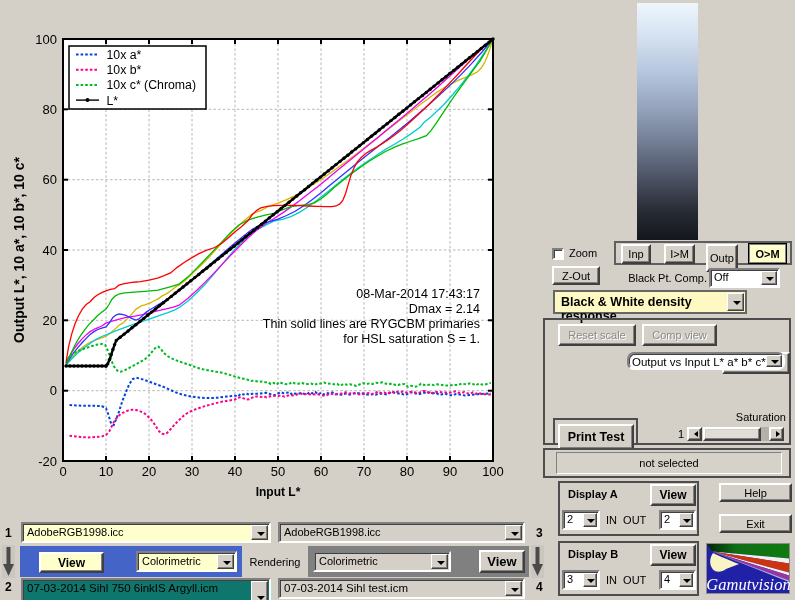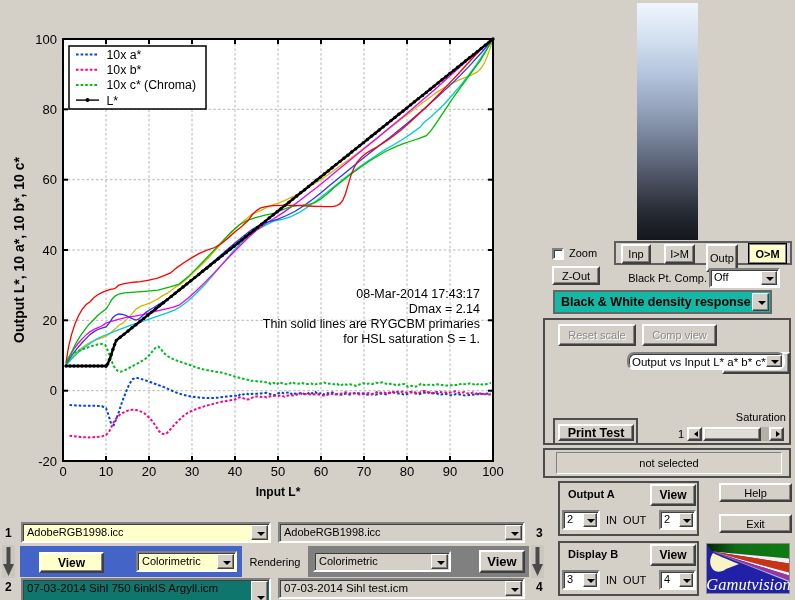--- a/index.html
+++ b/index.html
@@ -235,52 +235,52 @@
 <div class="sunk" style="left:552px;top:248px;width:12px;height:12px;"></div>
 <div class="abs" style="left:569px;top:247px;">Zoom</div>
 <div class="btn ct" style="left:552px;top:266px;width:48px;height:19px;">Z-Out</div>
 <div class="abs" style="left:612px;top:272px;width:95px;text-align:right;white-space:nowrap;">Black Pt. Comp.</div>
 <div class="sunk" style="left:709px;top:268px;width:71px;height:20px;">
     <div style="padding:1px 0 0 3px;">Off</div>
     <div class="cb-arrow">
       <div class="tri"></div>
     </div>
   </div>
-<div class="abs" style="left:553px;top:290px;width:219px;height:24px;border:2px solid #666;background:#14b8a6;">
+<div class="abs" style="left:553px;top:290px;width:194px;height:24px;border:2px solid #666;background:#fef9c3;">
     <div style="padding:3px 0 0 6px;font-weight:bold;font-size:12.5px;">Black &amp; White density response</div>
     <div class="cb-arrow" style="width:17px;">
       <div class="tri"></div>
     </div>
   </div>
 <div class="grp" style="left:543px;top:318px;width:248px;height:127px;"></div>
 <div class="btn ct" style="left:558px;top:324px;width:78px;height:22px;color:#8a8a8a;text-shadow:1px 1px 0 #fff;">Reset scale</div>
 <div class="btn ct" style="left:642px;top:324px;width:75px;height:22px;color:#8a8a8a;text-shadow:1px 1px 0 #fff;">Comp view</div>
 <div class="btn ct" style="left:722px;top:324px;width:68px;height:22px;color:#8a8a8a;text-shadow:1px 1px 0 #fff;margin-top:28px;">Top view</div>
 <div class="sunk" style="left:627px;top:352px;width:158px;height:18px;border-radius:7px;">
     <div style="padding:2px 0 0 3px;font-size:11.5px;white-space:nowrap;">Output vs Input L* a* b* c*</div>
     <div class="cb-arrow">
       <div class="tri"></div>
     </div>
   </div>
 <div class="abs" style="left:553px;top:418px;width:85px;height:27px;border:2px solid #4d4d4d;border-bottom:none;"></div>
-<div class="btn ct" style="left:558px;top:424px;width:76px;height:17px;font-weight:bold;font-size:12.5px;">Print Test</div>
+<div class="btn ct" style="left:558px;top:424px;width:76px;height:26px;font-weight:bold;font-size:12.5px;">Print Test</div>
 <div class="abs" style="left:700px;top:411px;width:86px;text-align:right;">Saturation</div>
 <div class="abs" style="left:678px;top:428px;">1</div>
 <div class="btn" style="left:687px;top:427px;width:15px;height:14px;">
     <div class="tri" style="transform:rotate(90deg);margin-left:-2px;margin-top:-2px;border-left-width:3px;border-right-width:3px;border-top-width:4px;"></div>
   </div>
 <div class="btn" style="left:703px;top:427px;width:58px;height:14px;background:#e0ddd6;"></div>
 <div class="abs" style="left:761px;top:427px;width:8px;height:14px;background:#b5b1a8;"></div>
 <div class="btn" style="left:769px;top:427px;width:15px;height:14px;">
     <div class="tri" style="transform:rotate(-90deg);margin-left:-2px;margin-top:-2px;border-left-width:3px;border-right-width:3px;border-top-width:4px;"></div>
   </div>
 <div class="abs" style="left:543px;top:448px;width:248px;height:30px;border:2px solid #4d4d4d;"></div>
 <div class="abs ct" style="left:556px;top:452px;width:226px;height:22px;background:#d6d2ca;border:1px solid;border-color:#808080 #fff #fff #808080;">not selected</div>
 <div class="grp" style="left:558px;top:481px;width:141px;height:55px;"></div>
-<div class="abs" style="left:568px;top:488px;font-weight:bold;font-size:11px;">Output A</div>
+<div class="abs" style="left:568px;top:488px;font-weight:bold;font-size:11px;">Display A</div>
 <div class="btn ct" style="left:650px;top:484px;width:46px;height:22px;font-weight:bold;font-size:12px;">View</div>
 <div class="sunk" style="left:562px;top:510px;width:38px;height:20px;">
     <div style="padding:1px 0 0 3px;">2</div>
     <div class="cb-arrow" style="width:14px;">
       <div class="tri"></div>
     </div>
   </div>
 <div class="abs" style="left:606px;top:514px;font-size:11px;">IN&nbsp; OUT</div>
 <div class="sunk" style="left:659px;top:510px;width:37px;height:20px;">
     <div style="padding:1px 0 0 3px;">2</div>

